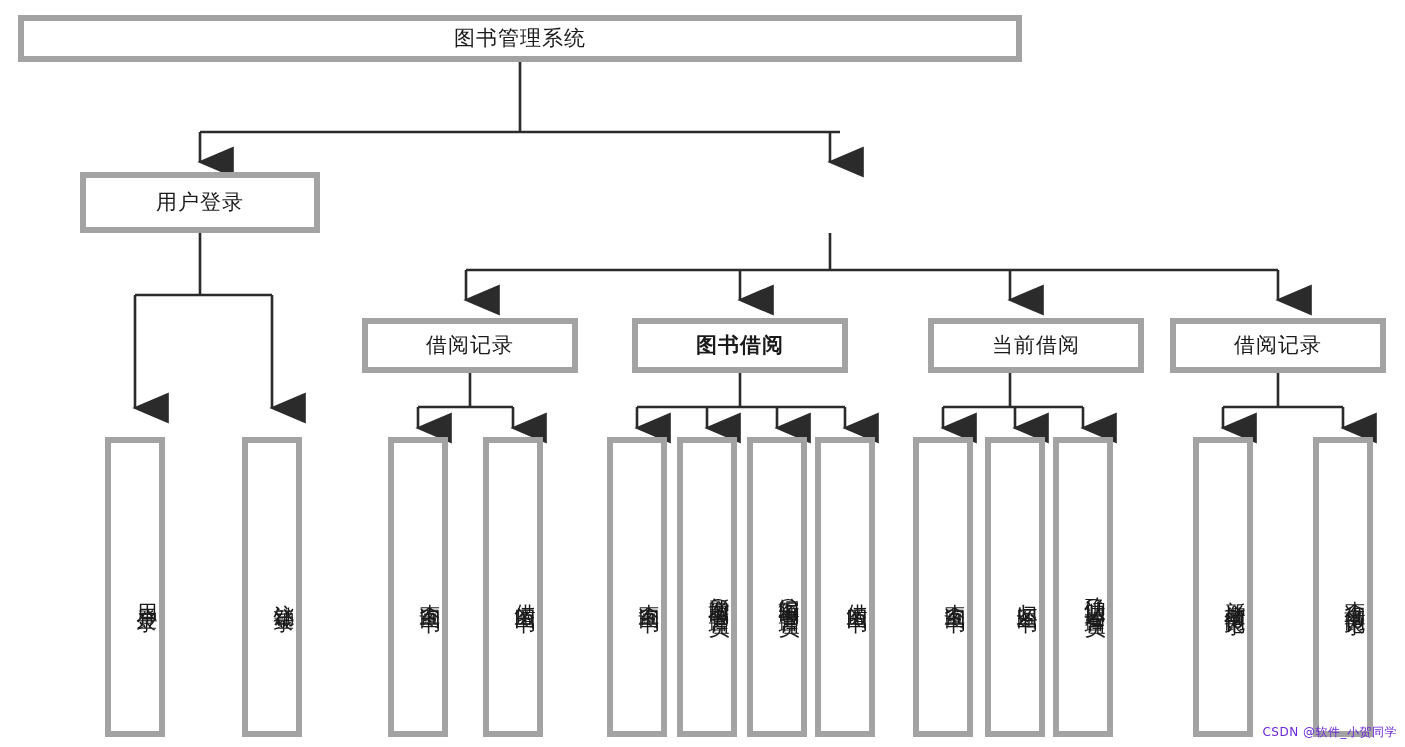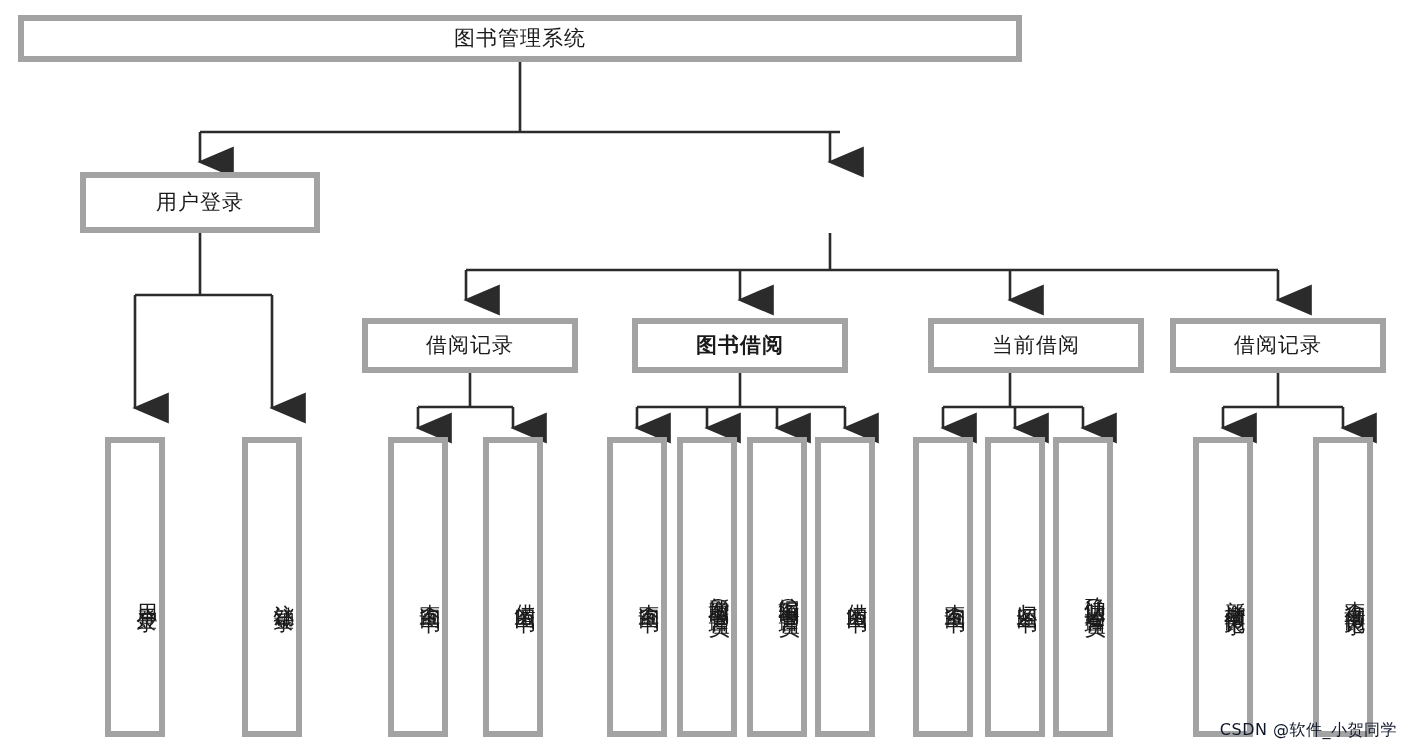--- a/index.html
+++ b/index.html
@@ -56,22 +56,22 @@
     text-orientation: upright;
     white-space: nowrap;
   }
   .node-label {
     white-space: nowrap;
   }
   #watermark {
     position: absolute;
     right: 8px;
     bottom: 6px;
-    font-size: 16px;
-    color: #0f172a;
+    font-size: 12px;
+    color: #6d28d9;
     letter-spacing: 0.5px;
     white-space: nowrap;
   }
 </style>
 </head>
 <body>
 
 <div id="canvas">
 
   <svg id="wires" viewBox="0 0 1405 747" width="1405" height="747">

